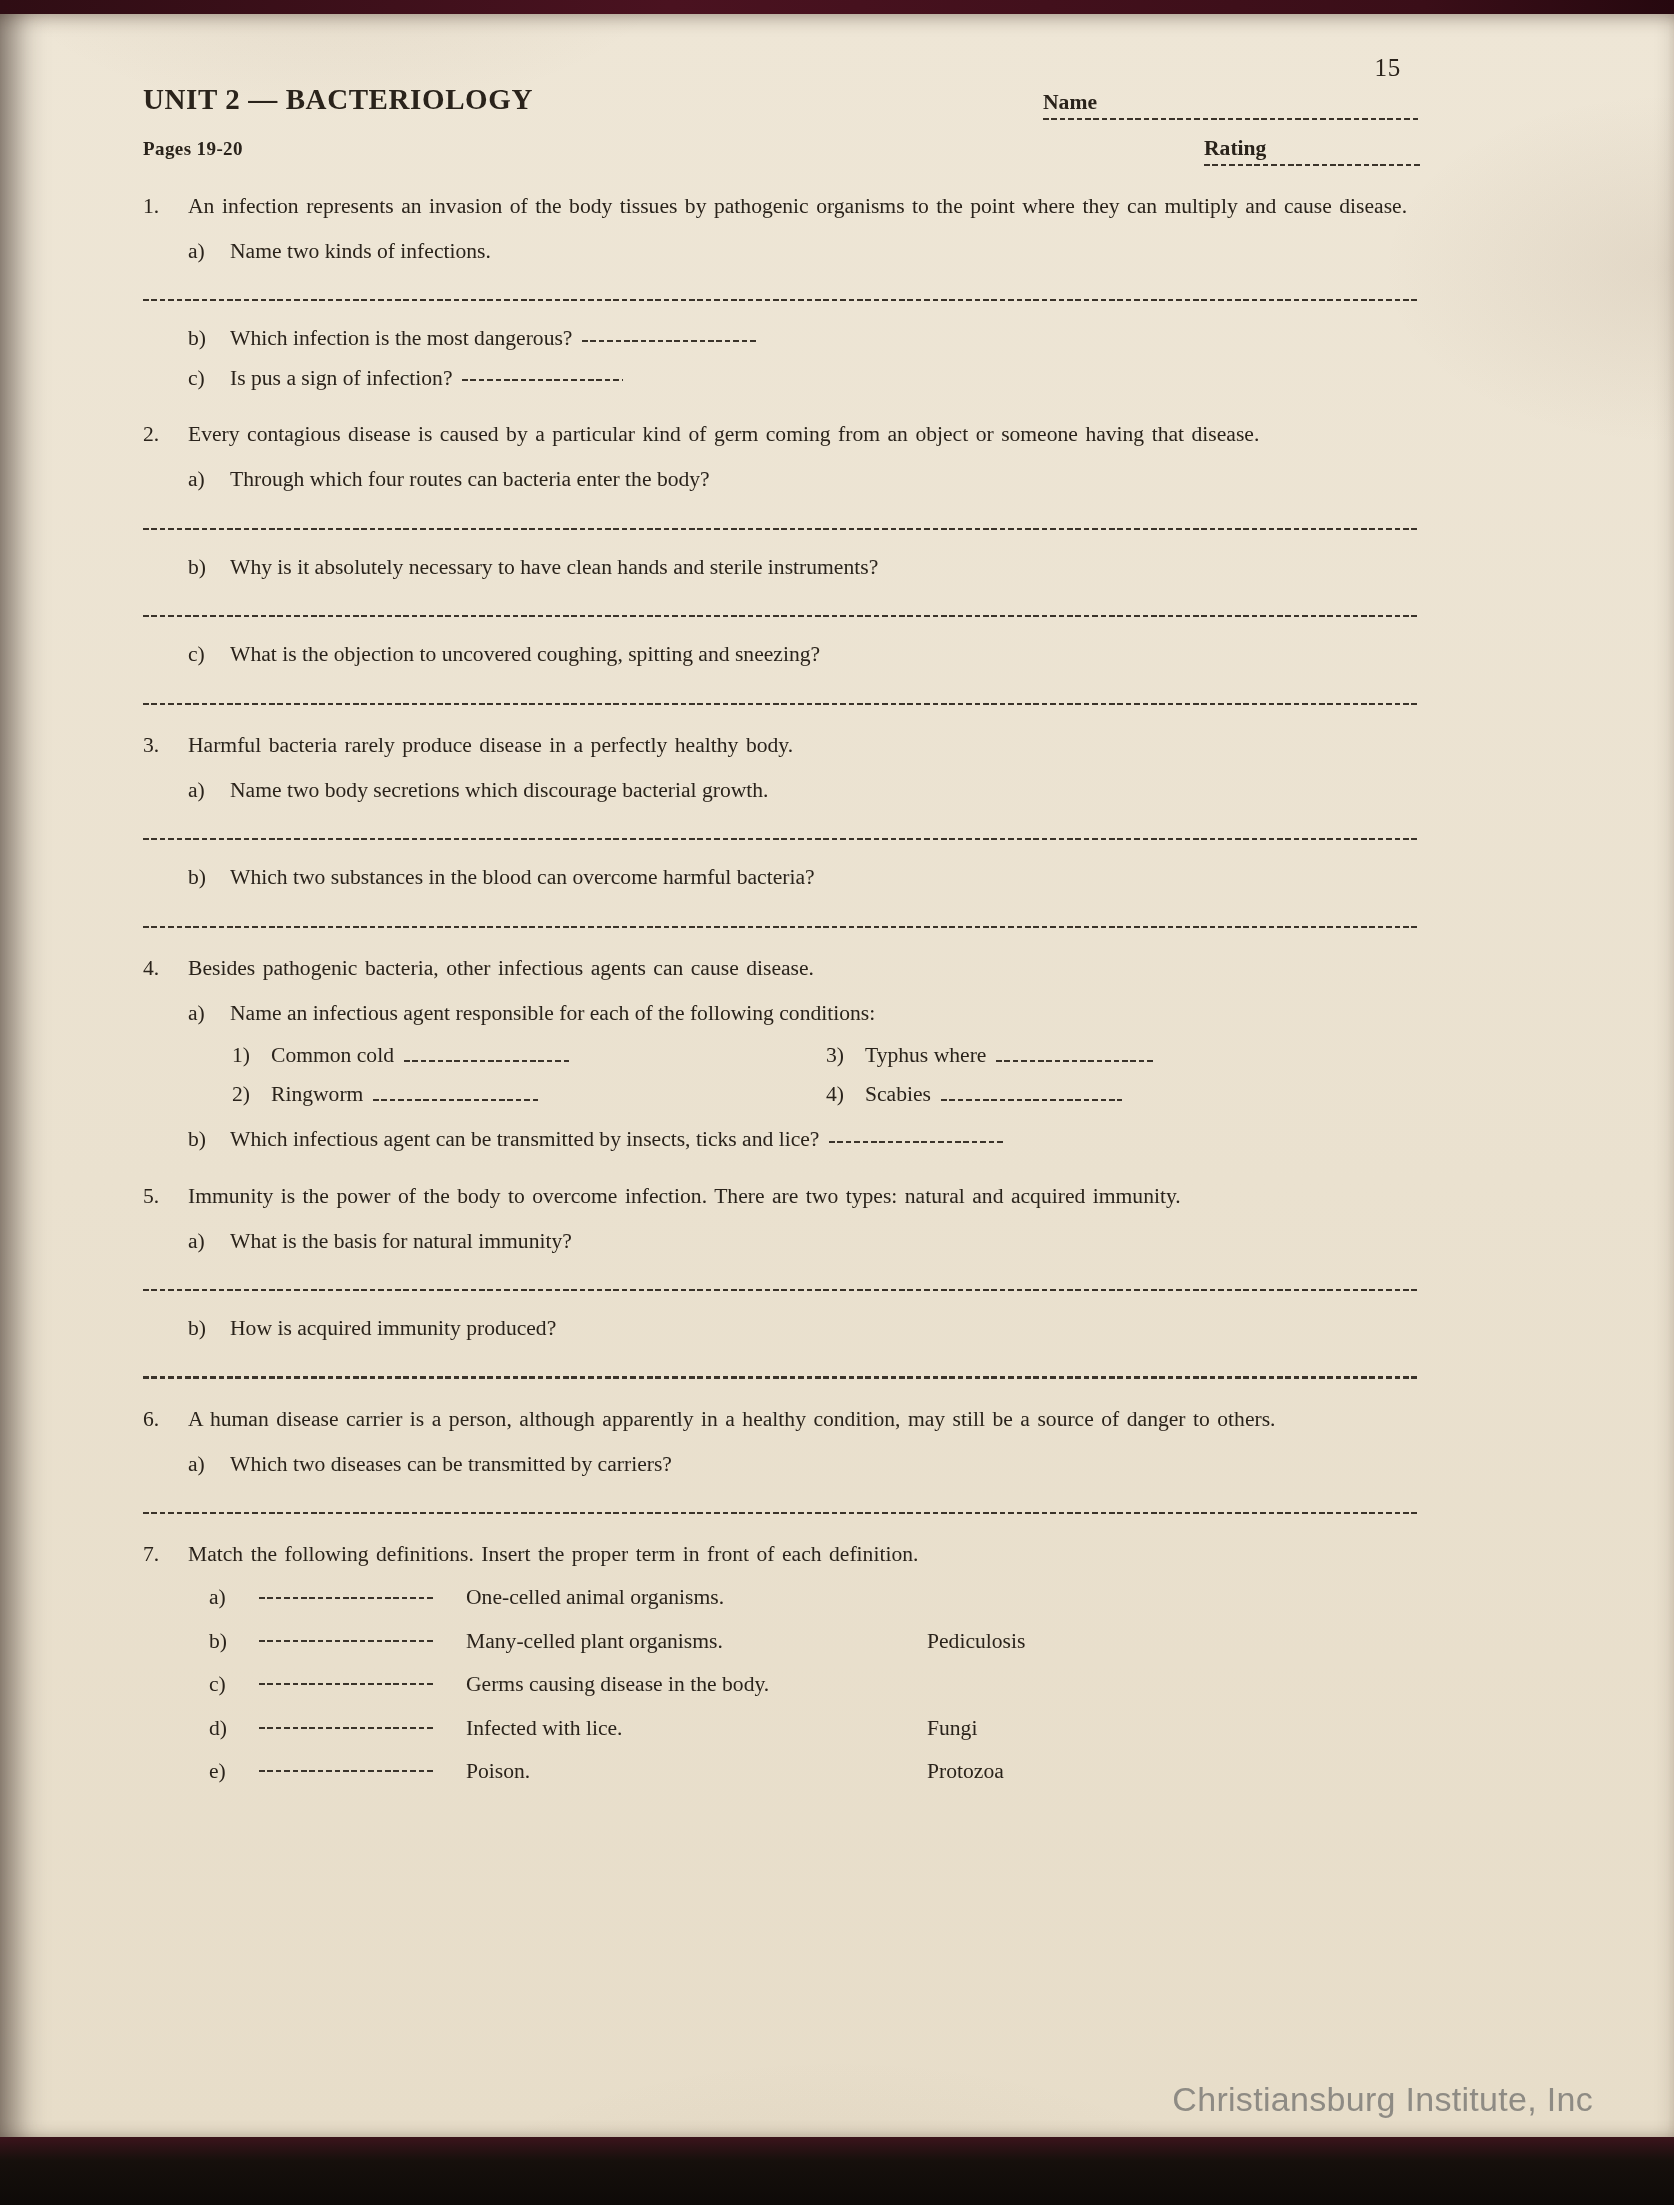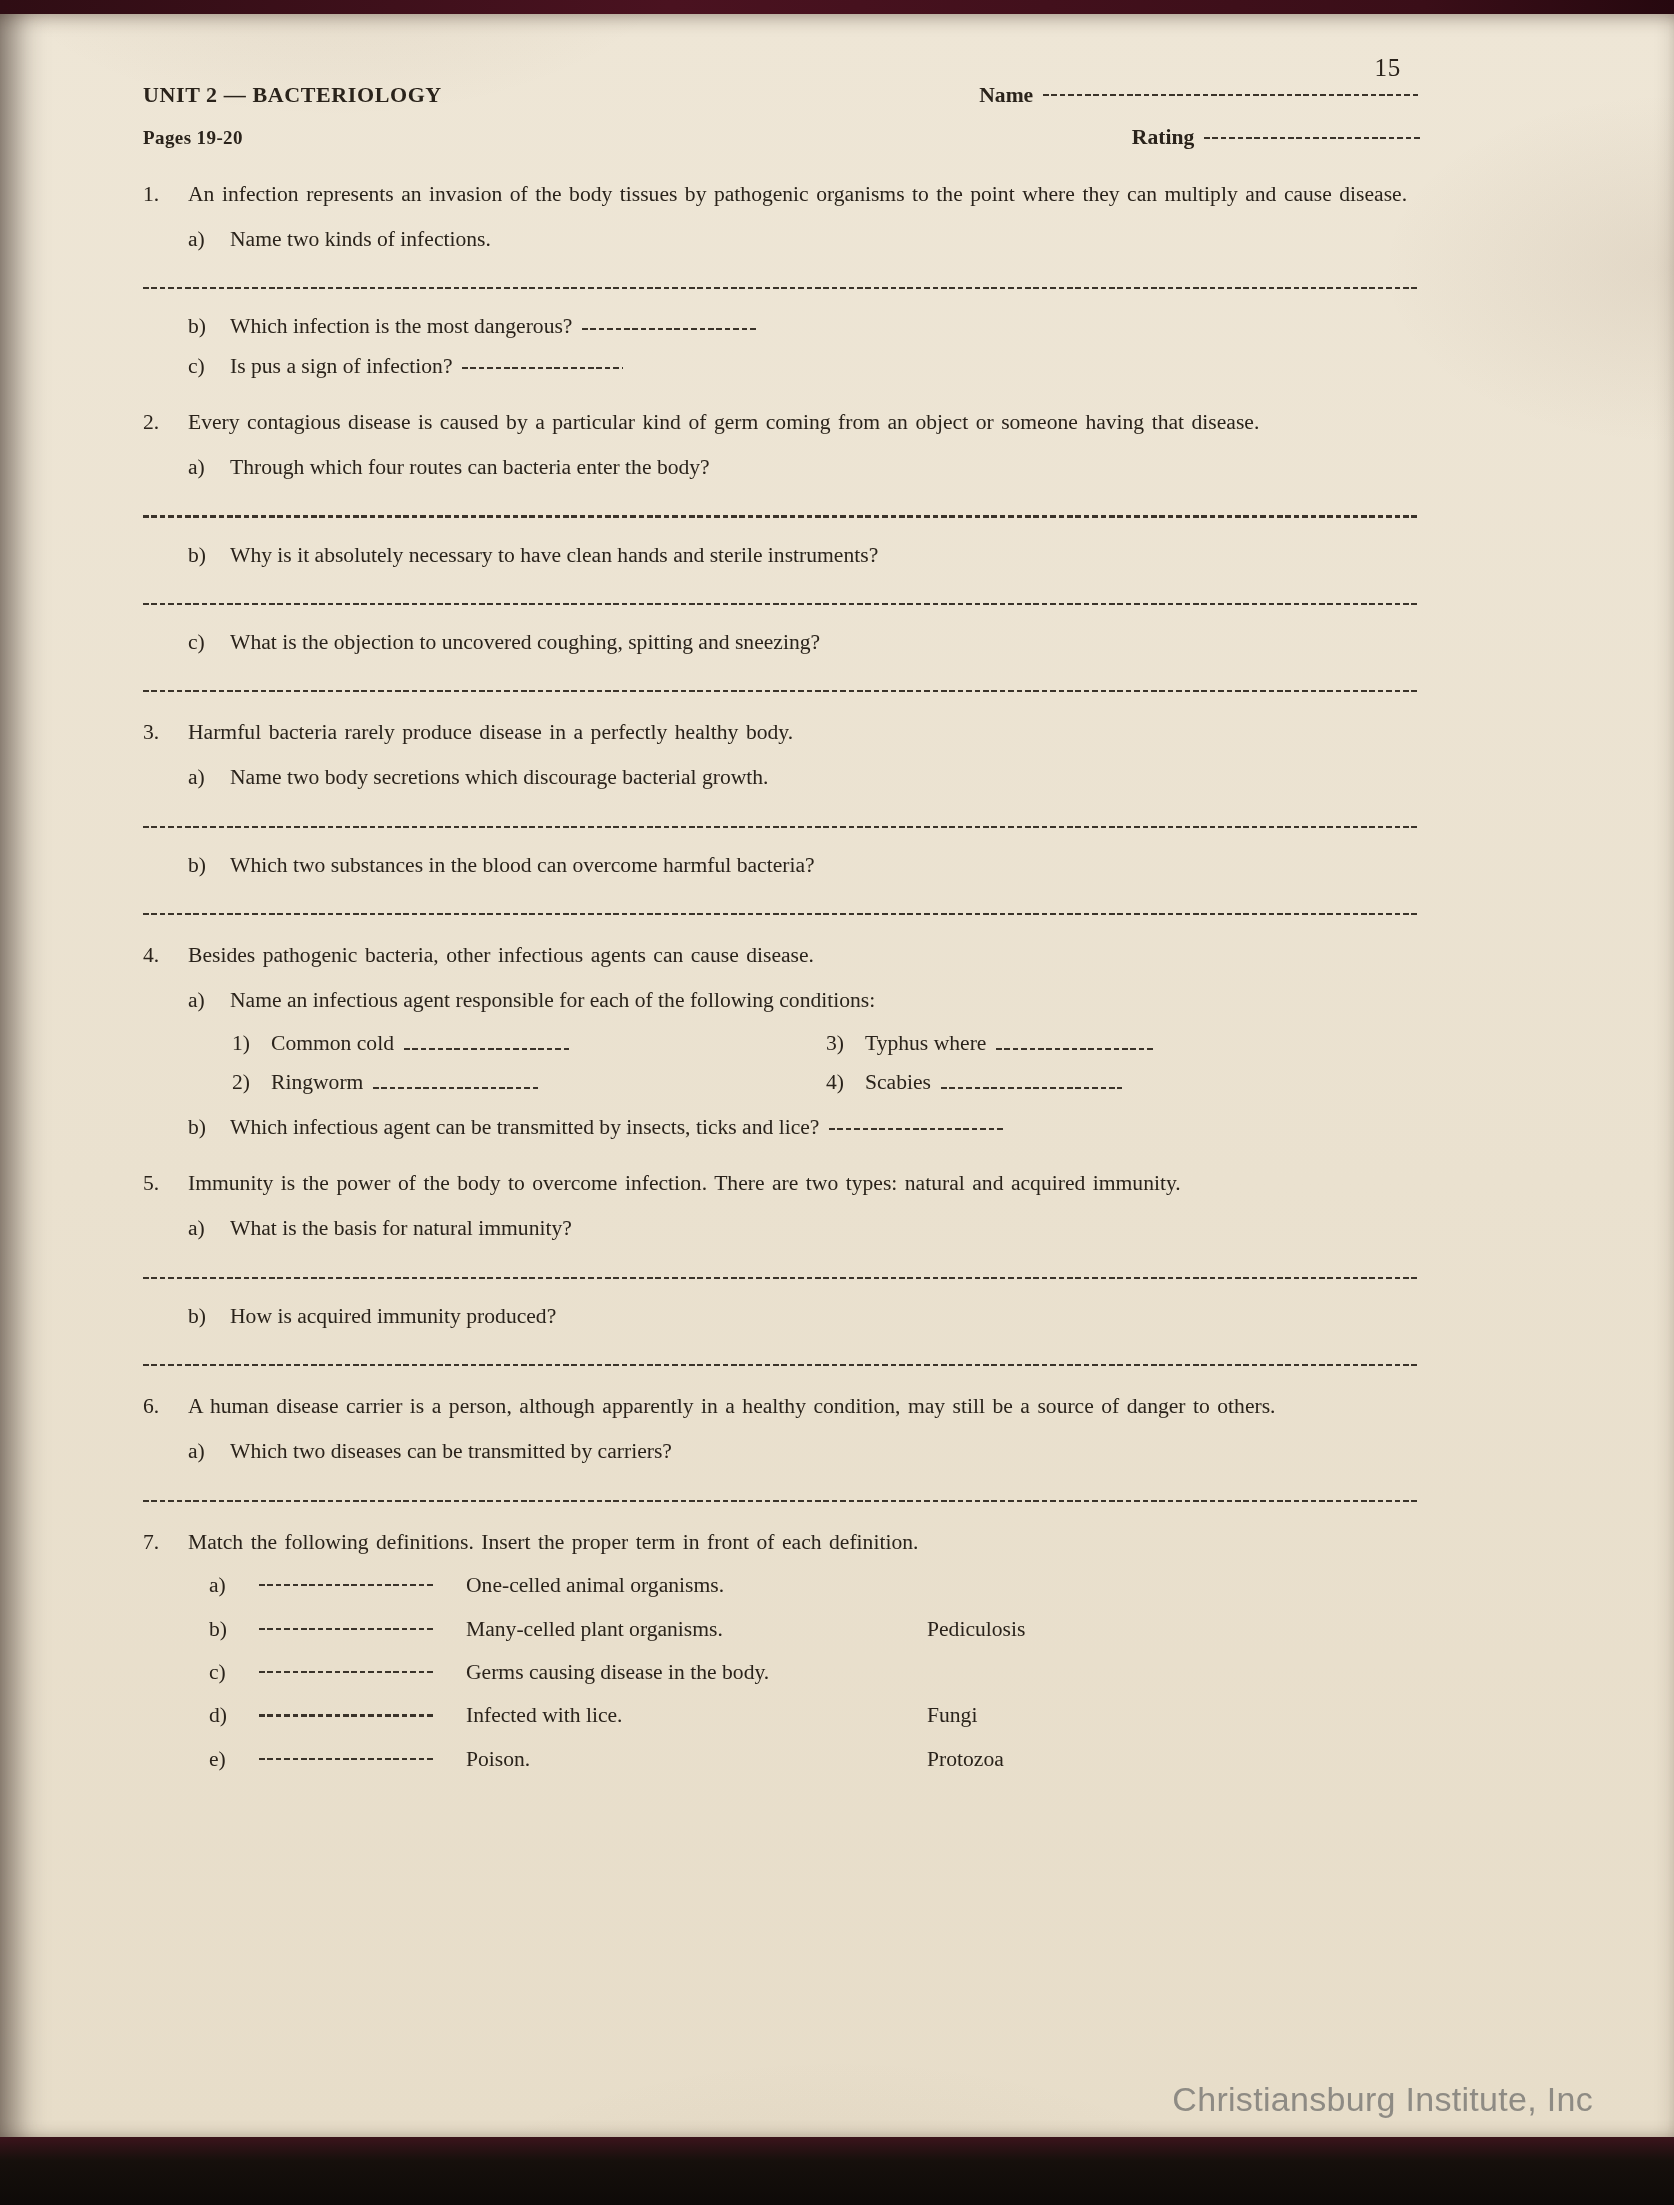--- a/index.html
+++ b/index.html
@@ -52,24 +52,24 @@
 
   .page-number {
     position: absolute; top: 40px; right: 274px;
     font-weight: normal; font-size: 25px; z-index: 2;
     letter-spacing: 0.7px;
   }
 
   
   .hrow { display: flex; justify-content: space-between; align-items: baseline; }
   .hrow + .hrow { margin-top: 9.8px; }
-  .unit-title  { font-weight: bold; font-size: 22px; letter-spacing: 0.6px; }
+  .unit-title  { font-weight: bold; font-size: 29px; letter-spacing: 0.6px; }
   .topic-title { font-weight: bold; font-size: 23px; letter-spacing: 0.3px; }
   .pages-label { font-weight: bold; font-size: 19px; letter-spacing: 0.4px; }
-  .field { display: flex; align-items: center; }
+  .field { display: flex; align-items: flex-start; flex-direction: column; }
   .field-label { font-weight: bold; margin-right: 9.8px; }
 
   
   .dots {
     display: inline-block; height: 2.1px;
     background-image: repeating-linear-gradient(90deg, #3a332a 0, #3a332a 5.6px, transparent 5.6px, transparent 8.4px);
     vertical-align: 3.5px;
     margin-left: 9.8px;
   }
   .answer-line {

